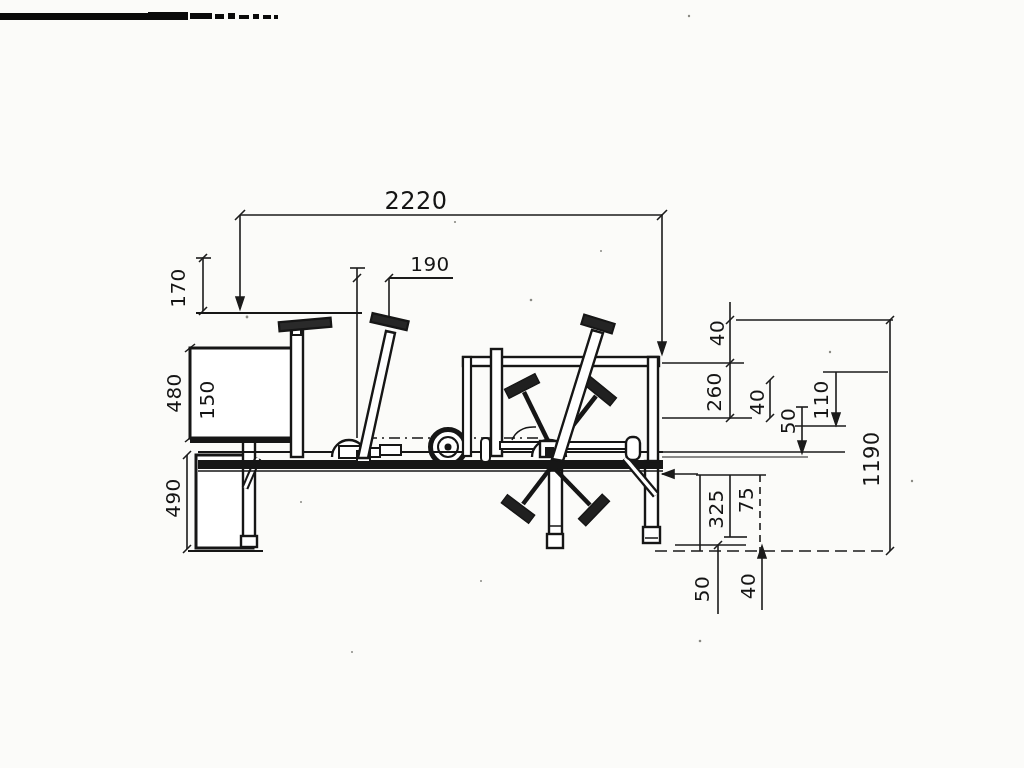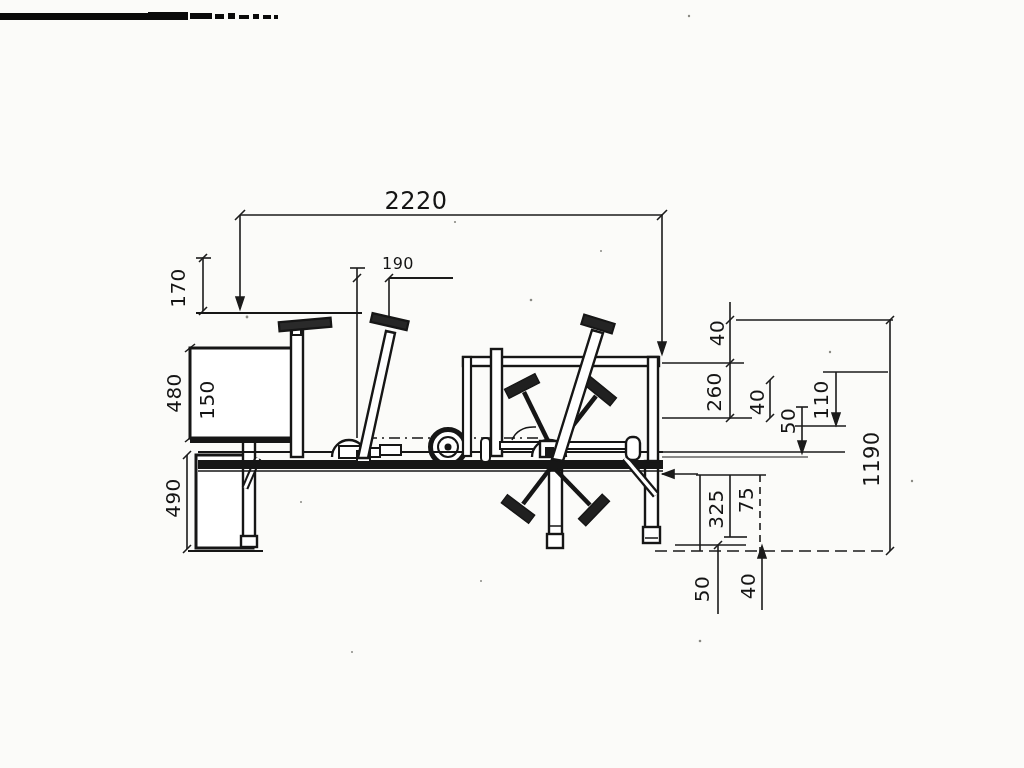--- a/index.html
+++ b/index.html
@@ -243,21 +243,21 @@
     <g>
       <line x1="549" y1="470" x2="523" y2="504" stroke-width="4.5"></line>
       <rect x="501" y="504" width="34" height="10" transform="rotate(37 518 509)" fill="#202020" stroke-width="1.5"></rect>
       <line x1="556" y1="470" x2="590" y2="505" stroke-width="4.5"></line>
       <rect x="577" y="505" width="34" height="10" transform="rotate(-46 594 510)" fill="#202020" stroke-width="1.5"></rect>
     </g>
   </g>
 </svg>
 
   <div class="dim-label" style="left:416px;top:201px;font-size:24px;">2220</div>
-  <div class="dim-label" style="left:398px;top:264px;font-size:16px;">190</div>
+  <div class="dim-label" style="left:430px;top:264px;font-size:20px;">190</div>
 
   <div class="dim-label rot" style="left:178px;top:288px;font-size:20px;">170</div>
   <div class="dim-label rot" style="left:174px;top:393px;font-size:20px;">480</div>
   <div class="dim-label rot" style="left:207px;top:400px;font-size:20px;">150</div>
   <div class="dim-label rot" style="left:173px;top:498px;font-size:20px;">490</div>
 
   <div class="dim-label rot" style="left:717px;top:333px;font-size:20px;">40</div>
   <div class="dim-label rot" style="left:714px;top:392px;font-size:20px;">260</div>
   <div class="dim-label rot" style="left:757px;top:402px;font-size:20px;">40</div>
   <div class="dim-label rot" style="left:788px;top:421px;font-size:20px;">50</div>

